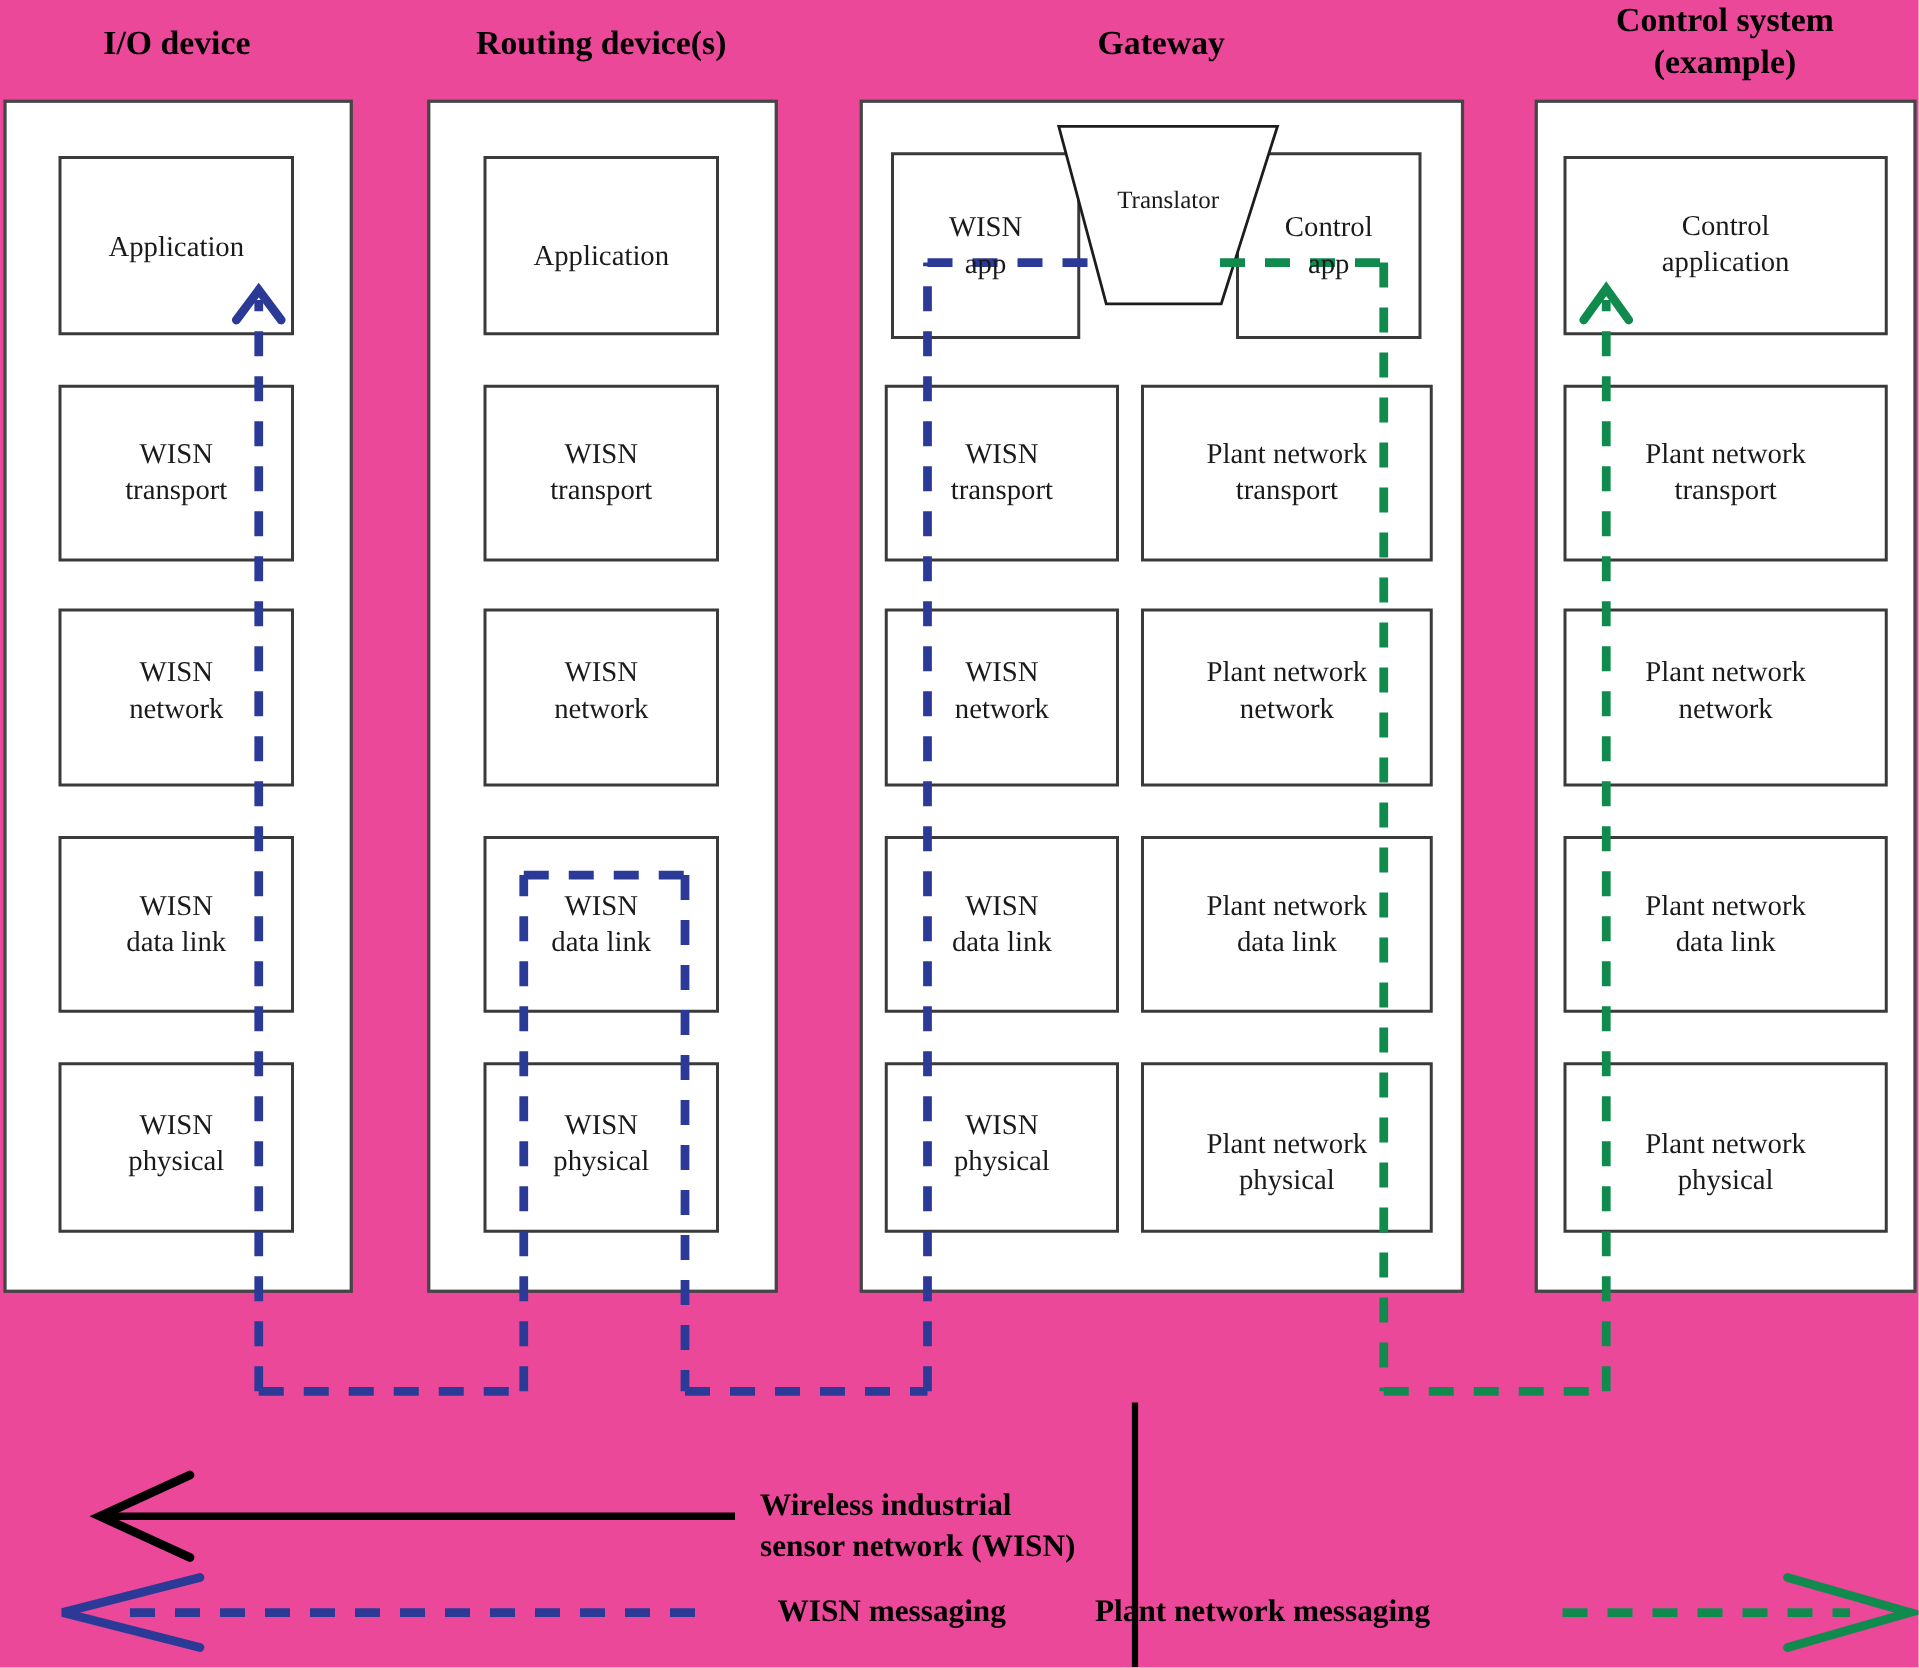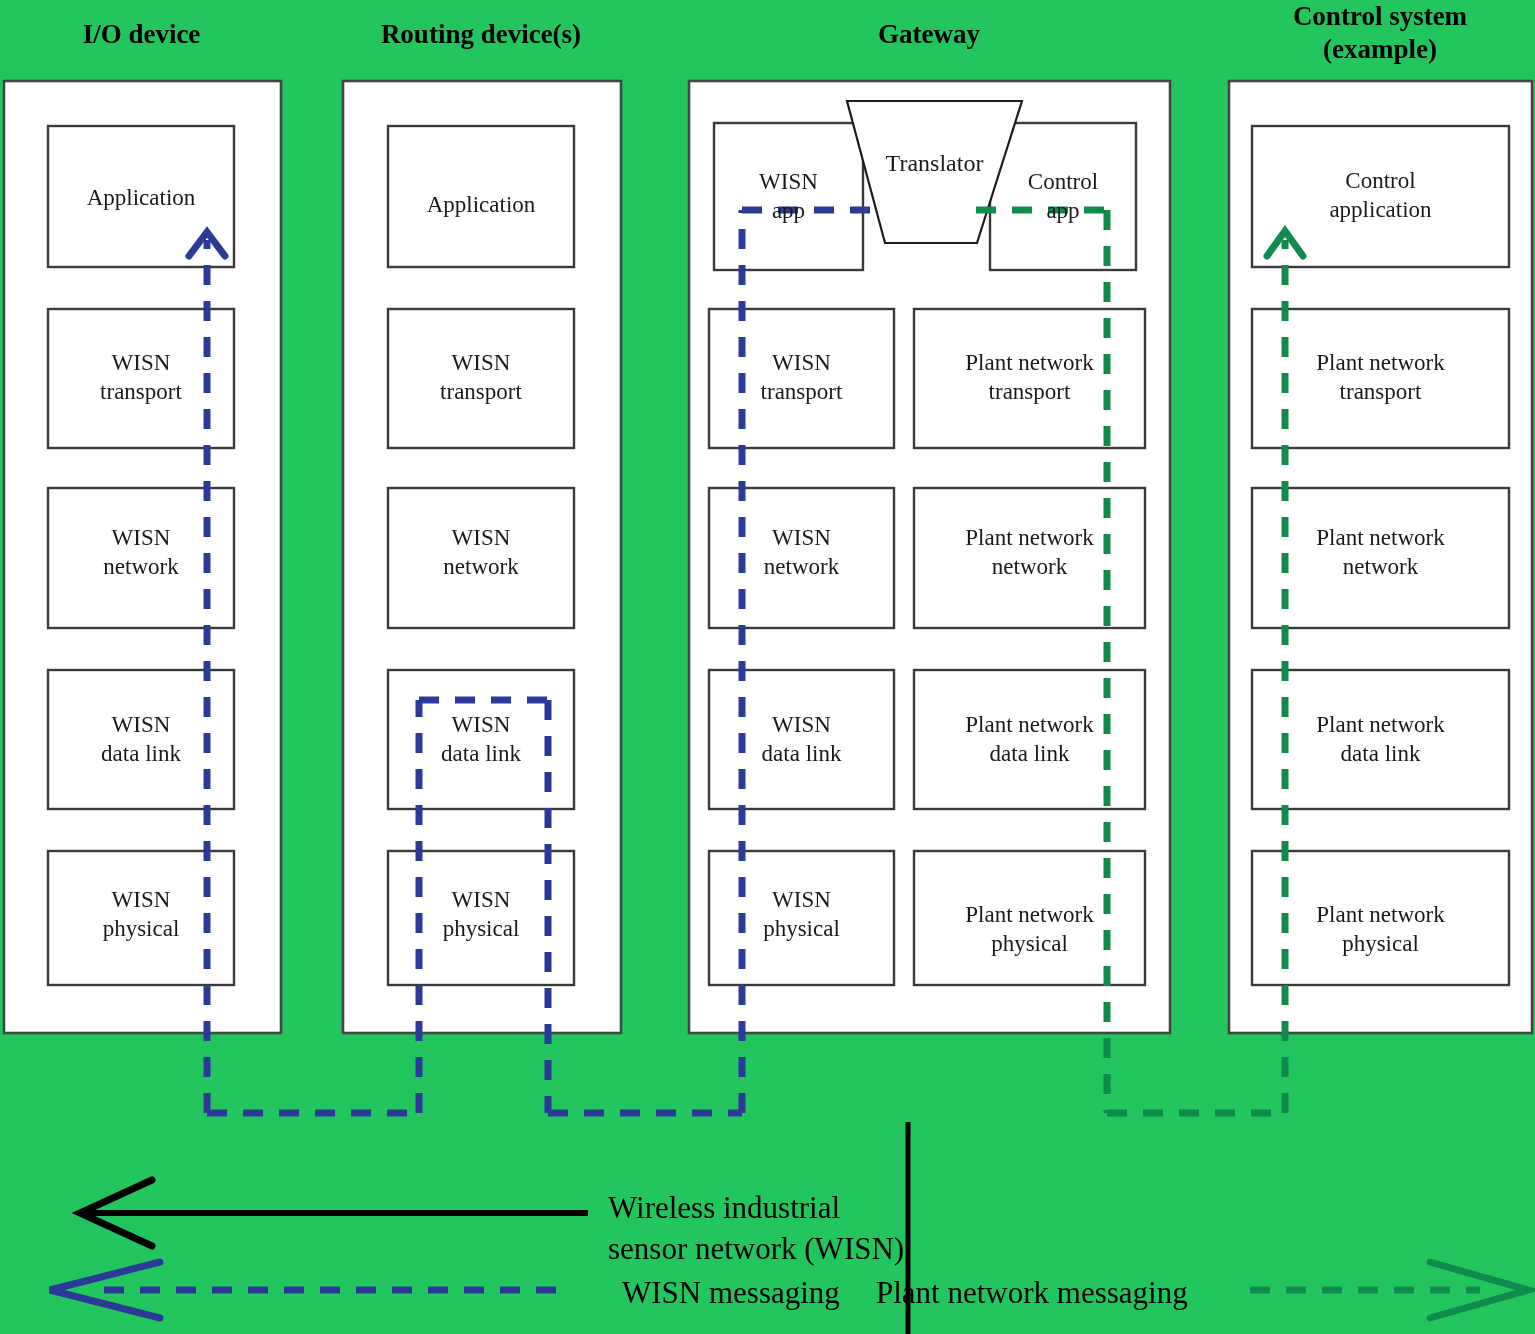--- a/index.html
+++ b/index.html
@@ -4,21 +4,21 @@
 <style>
   html, body {
     margin: 0;
     padding: 0;
     background: #ffffff;
   }
   #root {
     position: relative;
     width: 1535px;
     height: 1334px;
-    background: #22c55e;
+    background: #ec4899;
     font-family: "Liberation Serif", "DejaVu Serif", serif;
     overflow: hidden;
   }
   svg.layer {
     position: absolute;
     top: 0;
     left: 0;
     width: 1535px;
     height: 1334px;
   }
@@ -38,22 +38,22 @@
     font-family: "Liberation Serif", "DejaVu Serif", serif;
     font-size: 23px;
     line-height: 1.28;
     color: #1a1a1a;
     white-space: pre-line;
     pointer-events: none;
   }
   .legend-label {
     position: absolute;
     font-family: "Liberation Serif", "DejaVu Serif", serif;
-    font-weight: normal;
-    font-size: 31px;
+    font-weight: bold;
+    font-size: 25px;
     line-height: 1.32;
     color: #000000;
     white-space: pre-line;
   }
   .box-rect {
     fill: #ffffff;
     stroke: #3a3a3a;
     stroke-width: 2.4;
   }
   .outer-rect {
@@ -169,21 +169,21 @@
 transport</div>
   <div class="layer-label" style="left:388px; top:523px; width:186px;">WISN
 network</div>
   <div class="layer-label" style="left:388px; top:710px; width:186px;">WISN
 data link</div>
   <div class="layer-label" style="left:388px; top:885px; width:186px;">WISN
 physical</div>
 
   <div class="layer-label" style="left:714px; top:167px; width:149px;">WISN
 app</div>
-  <div class="layer-label" style="left:862px; top:148px; width:145px; font-size:24px;">Translator</div>
+  <div class="layer-label" style="left:862px; top:148px; width:145px; font-size:20px;">Translator</div>
   <div class="layer-label" style="left:990px; top:167px; width:146px;">Control
 app</div>
 
   <div class="layer-label" style="left:709px; top:348px; width:185px;">WISN
 transport</div>
   <div class="layer-label" style="left:709px; top:523px; width:185px;">WISN
 network</div>
   <div class="layer-label" style="left:709px; top:710px; width:185px;">WISN
 data link</div>
   <div class="layer-label" style="left:709px; top:885px; width:185px;">WISN

